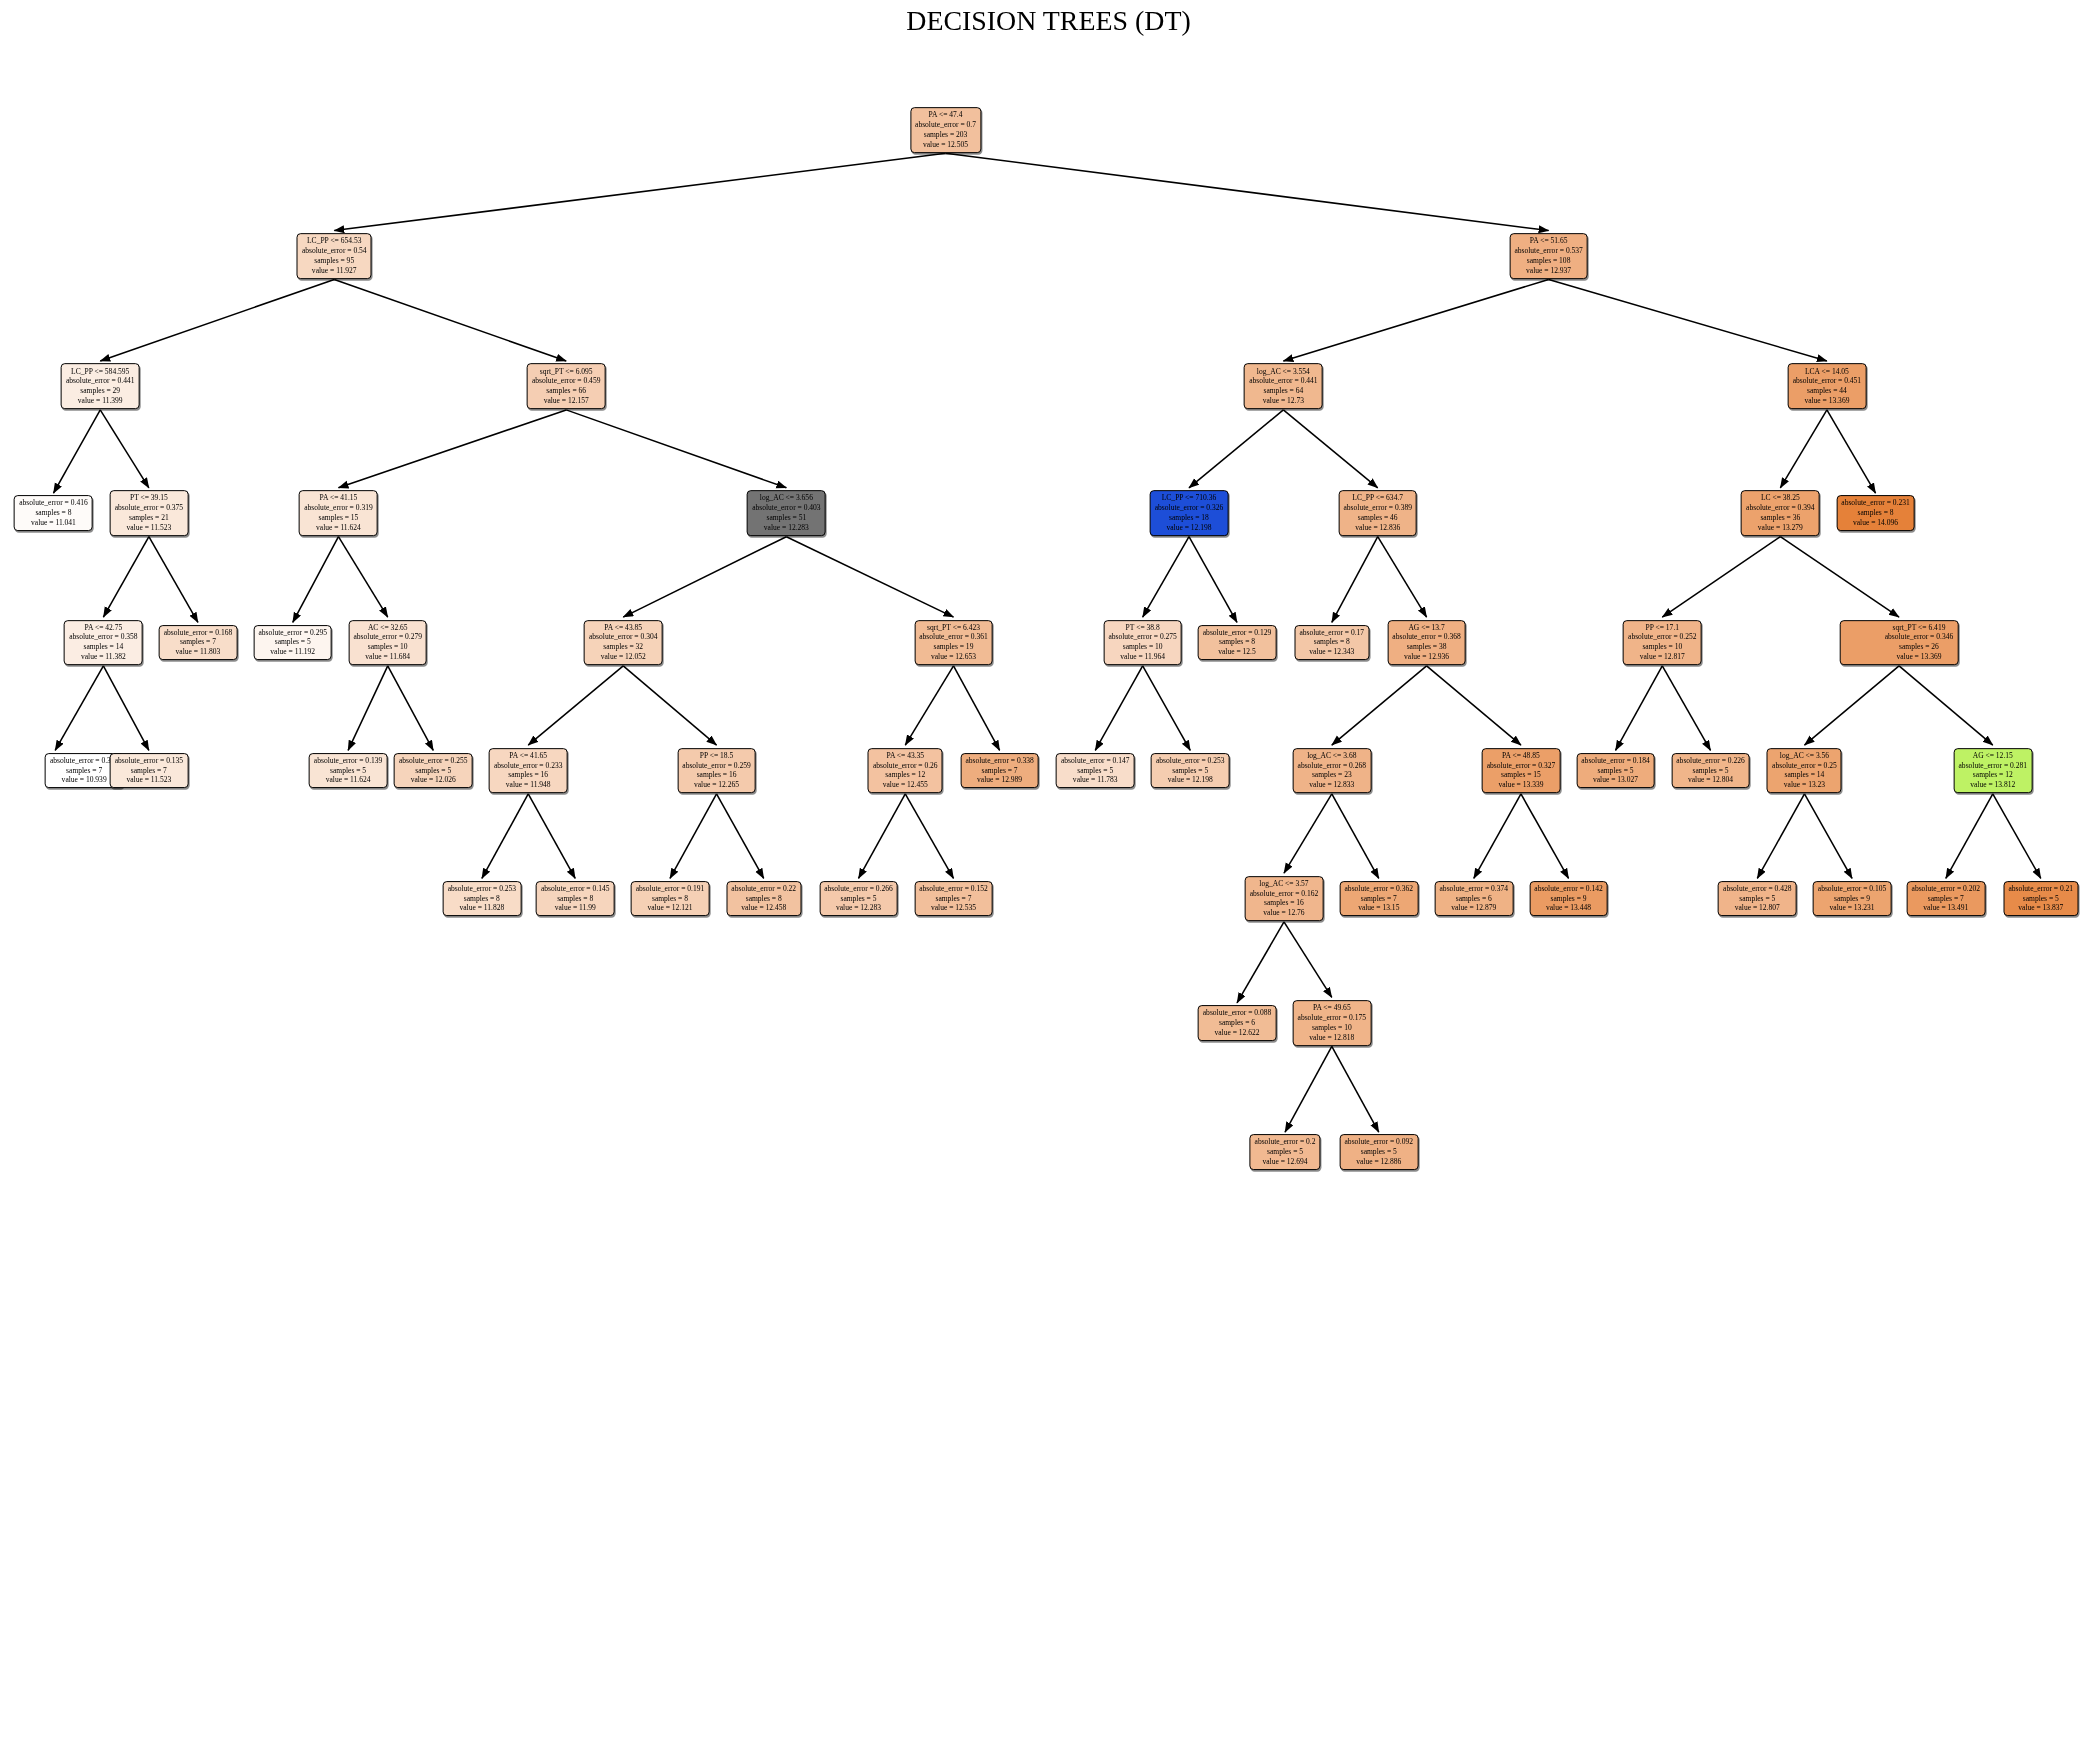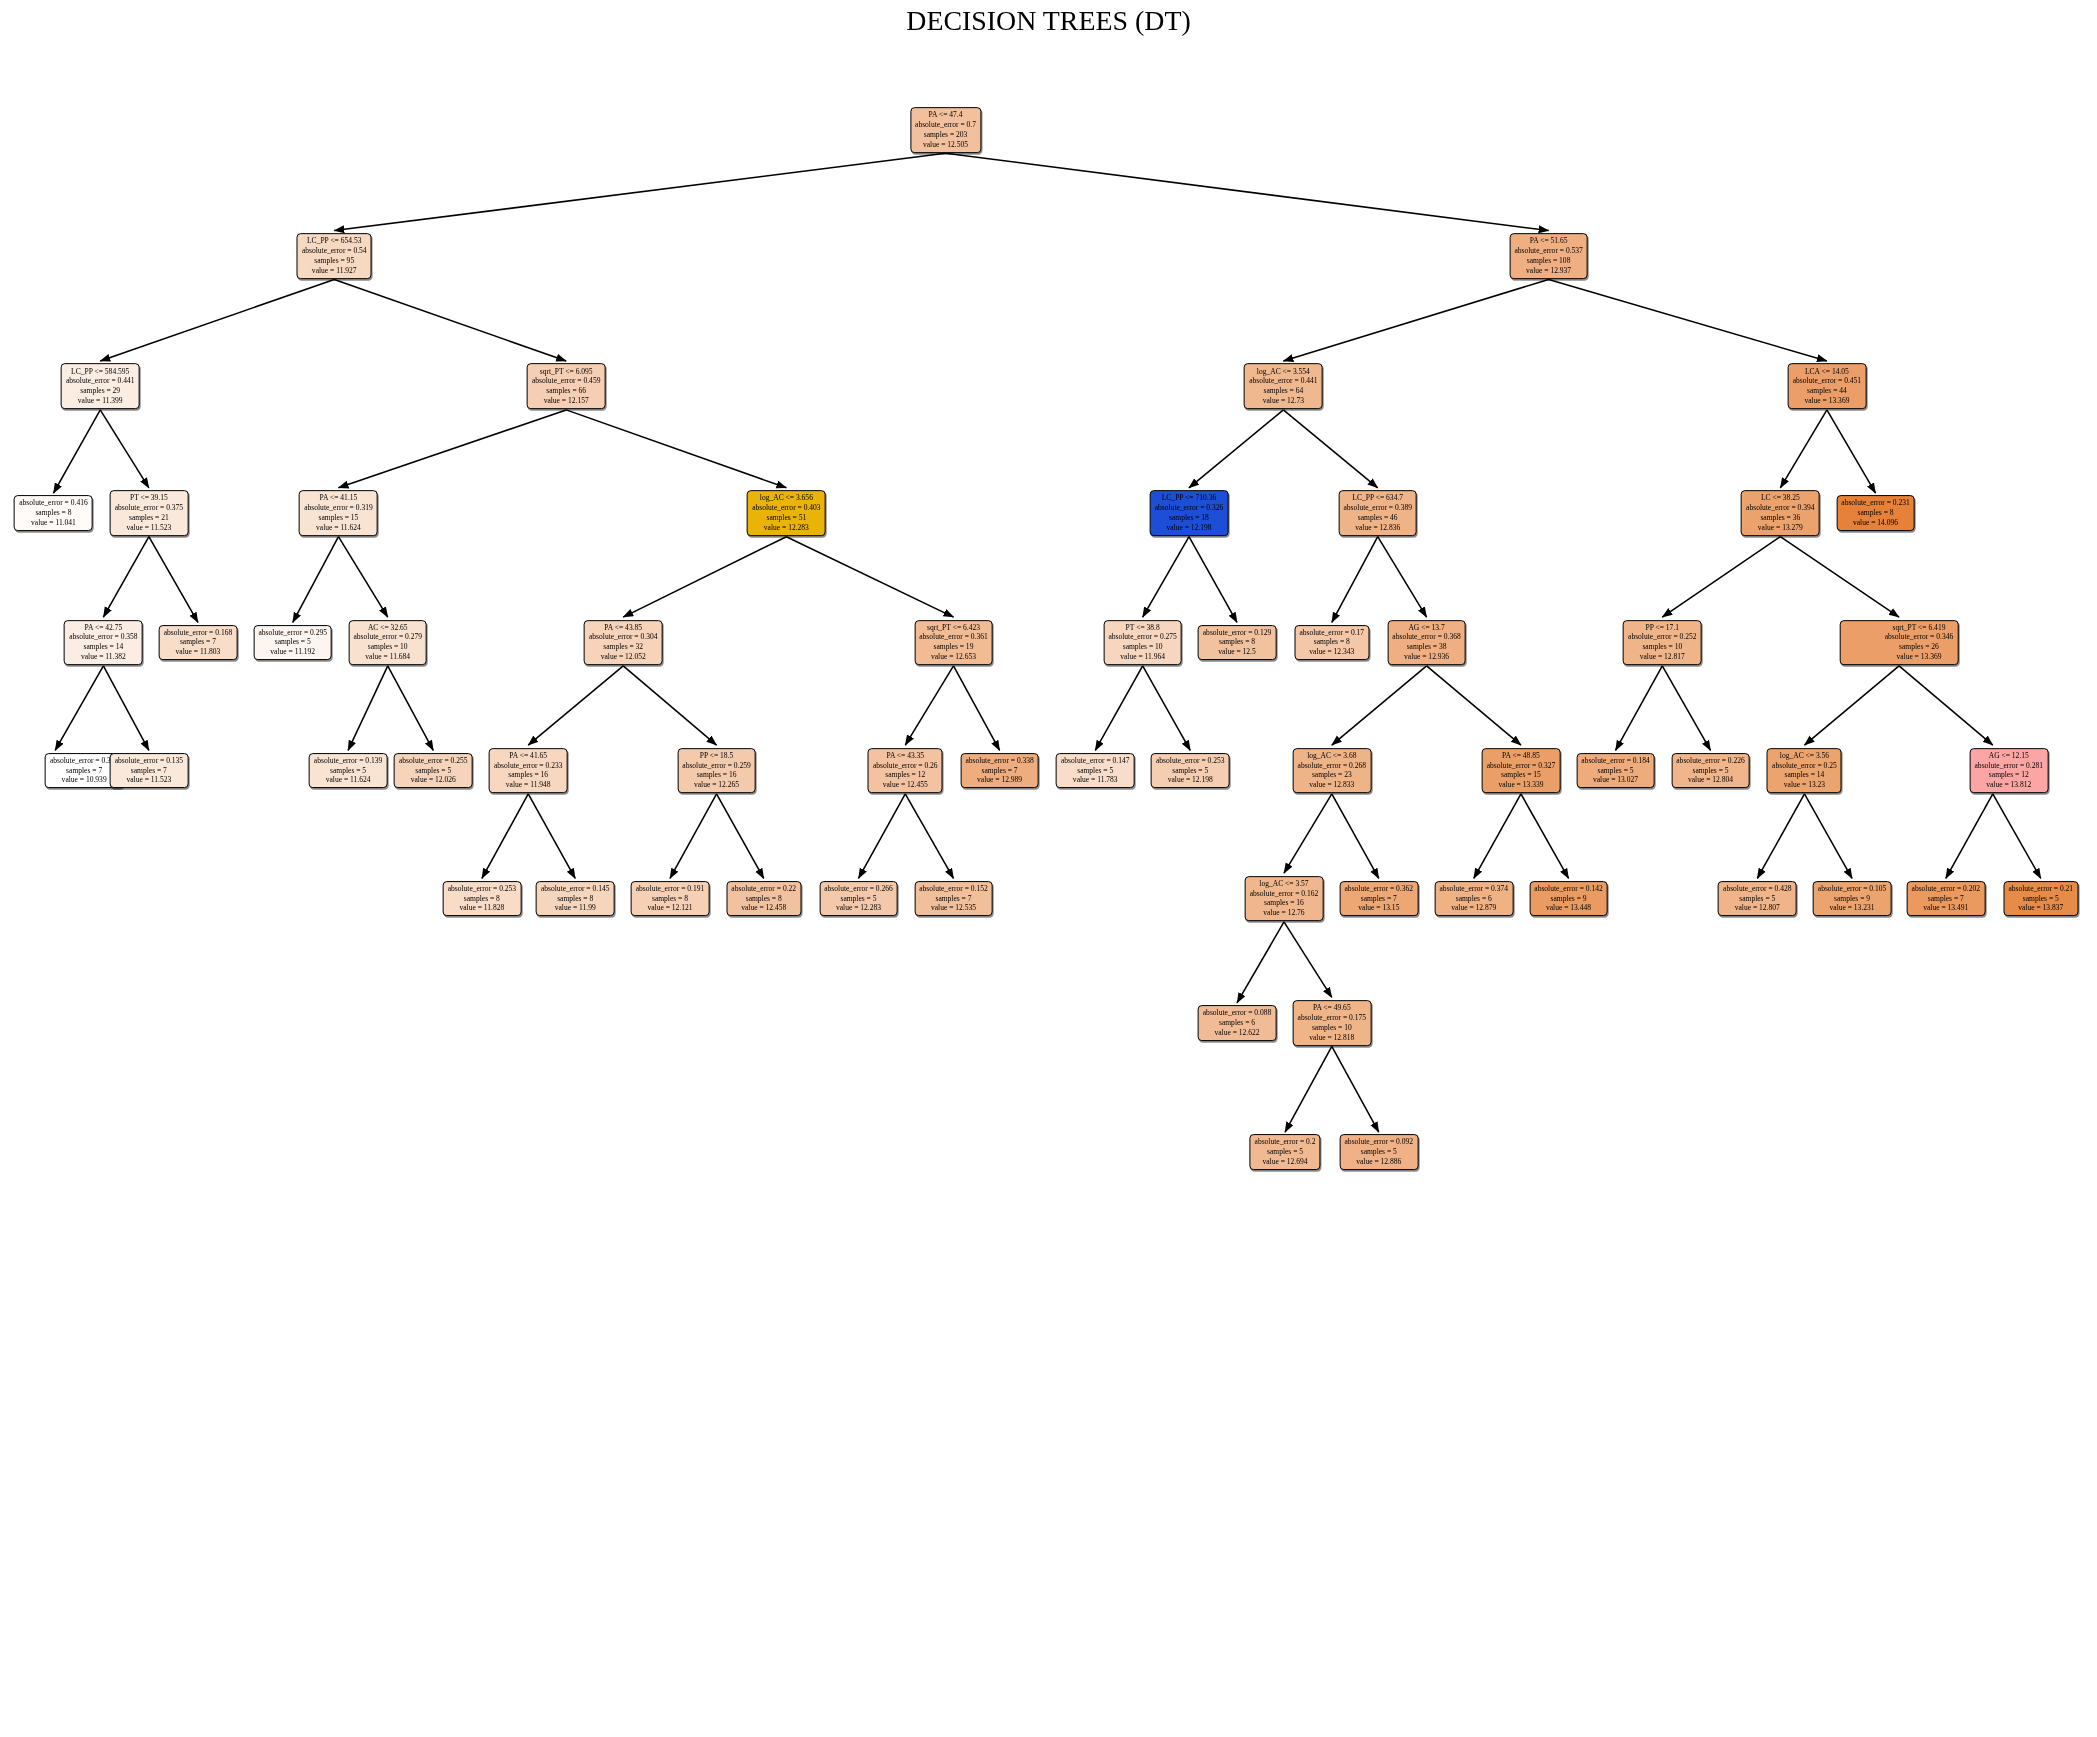--- a/index.html
+++ b/index.html
@@ -170,21 +170,21 @@
         <span class="line">absolute_error = 0.375</span>
         <span class="line">samples = 21</span>
         <span class="line">value = 11.523</span>
       </div>
       <div class="node" style="left: 16.14%; top: 42.1%; background: rgb(249, 228, 212);">
         <span class="line">PA &lt;= 41.15</span>
         <span class="line">absolute_error = 0.319</span>
         <span class="line">samples = 15</span>
         <span class="line">value = 11.624</span>
       </div>
-      <div class="node" style="left: 37.5%; top: 42.1%; background: #eab308;">
+      <div class="node" style="left: 37.5%; top: 42.1%; background: #737373;">
         <span class="line">log_AC &lt;= 3.656</span>
         <span class="line">absolute_error = 0.403</span>
         <span class="line">samples = 51</span>
         <span class="line">value = 12.283</span>
       </div>
       <div class="node" style="left: 56.7%; top: 42.1%; background: #1d4ed8;">
         <span class="line">LC_PP &lt;= 710.36</span>
         <span class="line">absolute_error = 0.326</span>
         <span class="line">samples = 18</span>
         <span class="line">value = 12.198</span>
@@ -348,21 +348,21 @@
         <span class="line">absolute_error = 0.226</span>
         <span class="line">samples = 5</span>
         <span class="line">value = 12.804</span>
       </div>
       <div class="node" style="left: 86.05%; top: 63.2%; background: rgb(236, 164, 111);">
         <span class="line">log_AC &lt;= 3.56</span>
         <span class="line">absolute_error = 0.25</span>
         <span class="line">samples = 14</span>
         <span class="line">value = 13.23</span>
       </div>
-      <div class="node" style="left: 95.03%; top: 63.2%; background: #fca5a5; margin-left: 16px;">
+      <div class="node" style="left: 95.03%; top: 63.2%; background: #bef264;">
         <span class="line">AG &lt;= 12.15</span>
         <span class="line">absolute_error = 0.281</span>
         <span class="line">samples = 12</span>
         <span class="line">value = 13.812</span>
       </div>
       <div class="node" style="left: 22.98%; top: 73.7%; background: rgb(248, 220, 199);">
         <span class="line">absolute_error = 0.253</span>
         <span class="line">samples = 8</span>
         <span class="line">value = 11.828</span>
       </div>

